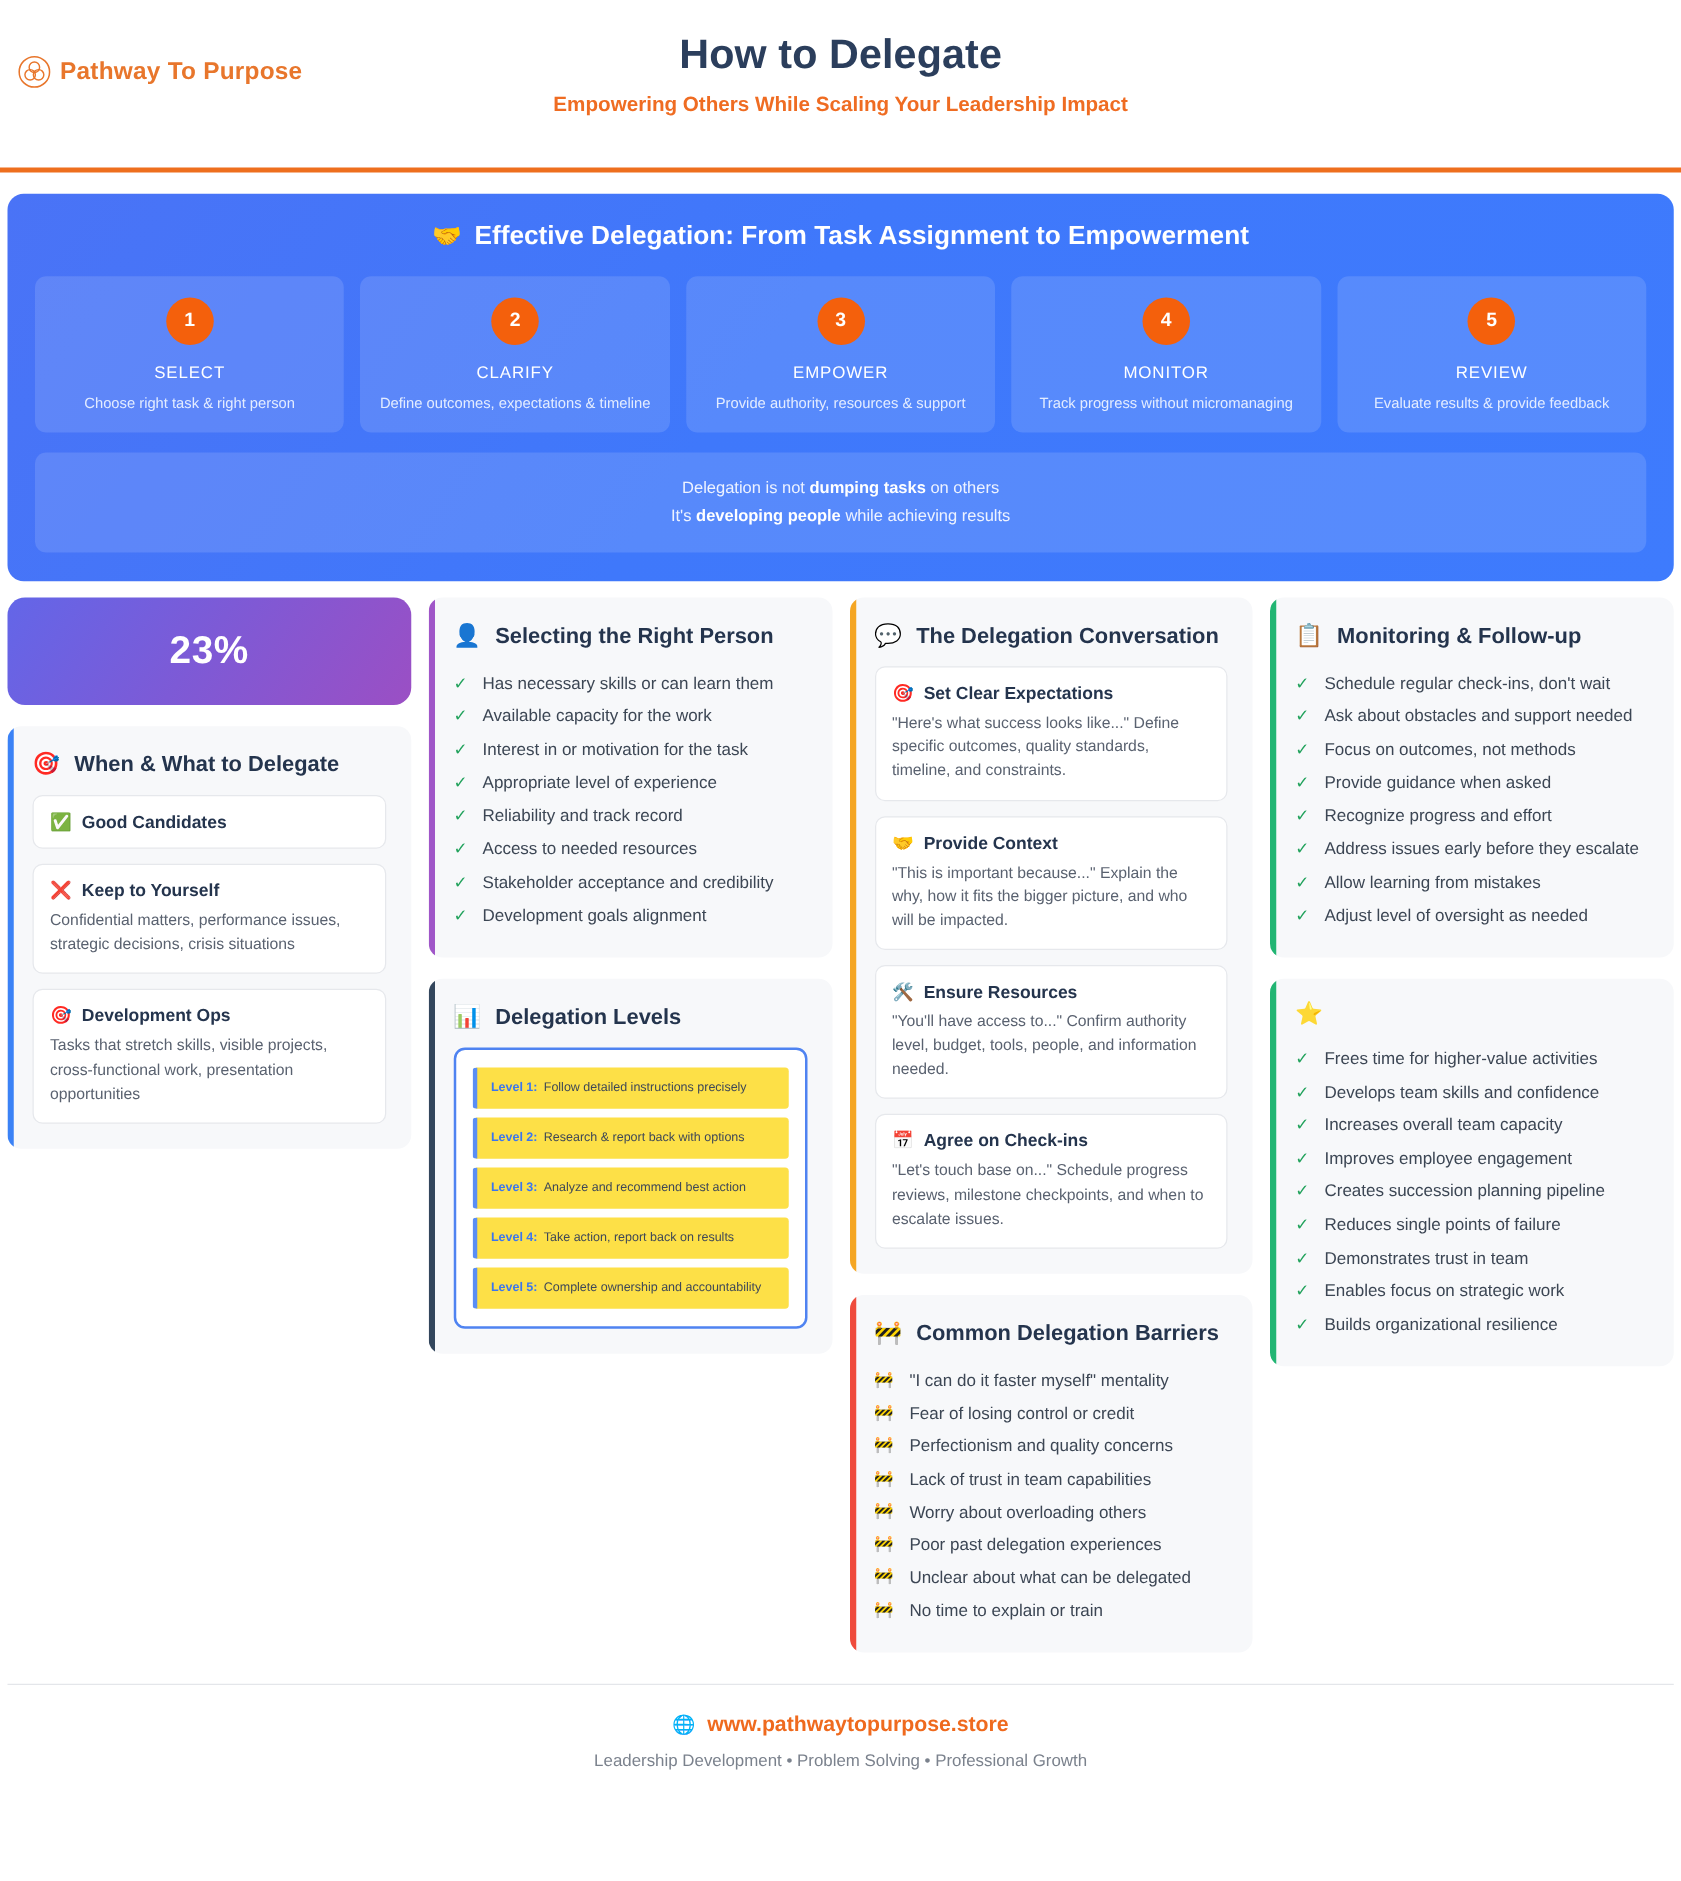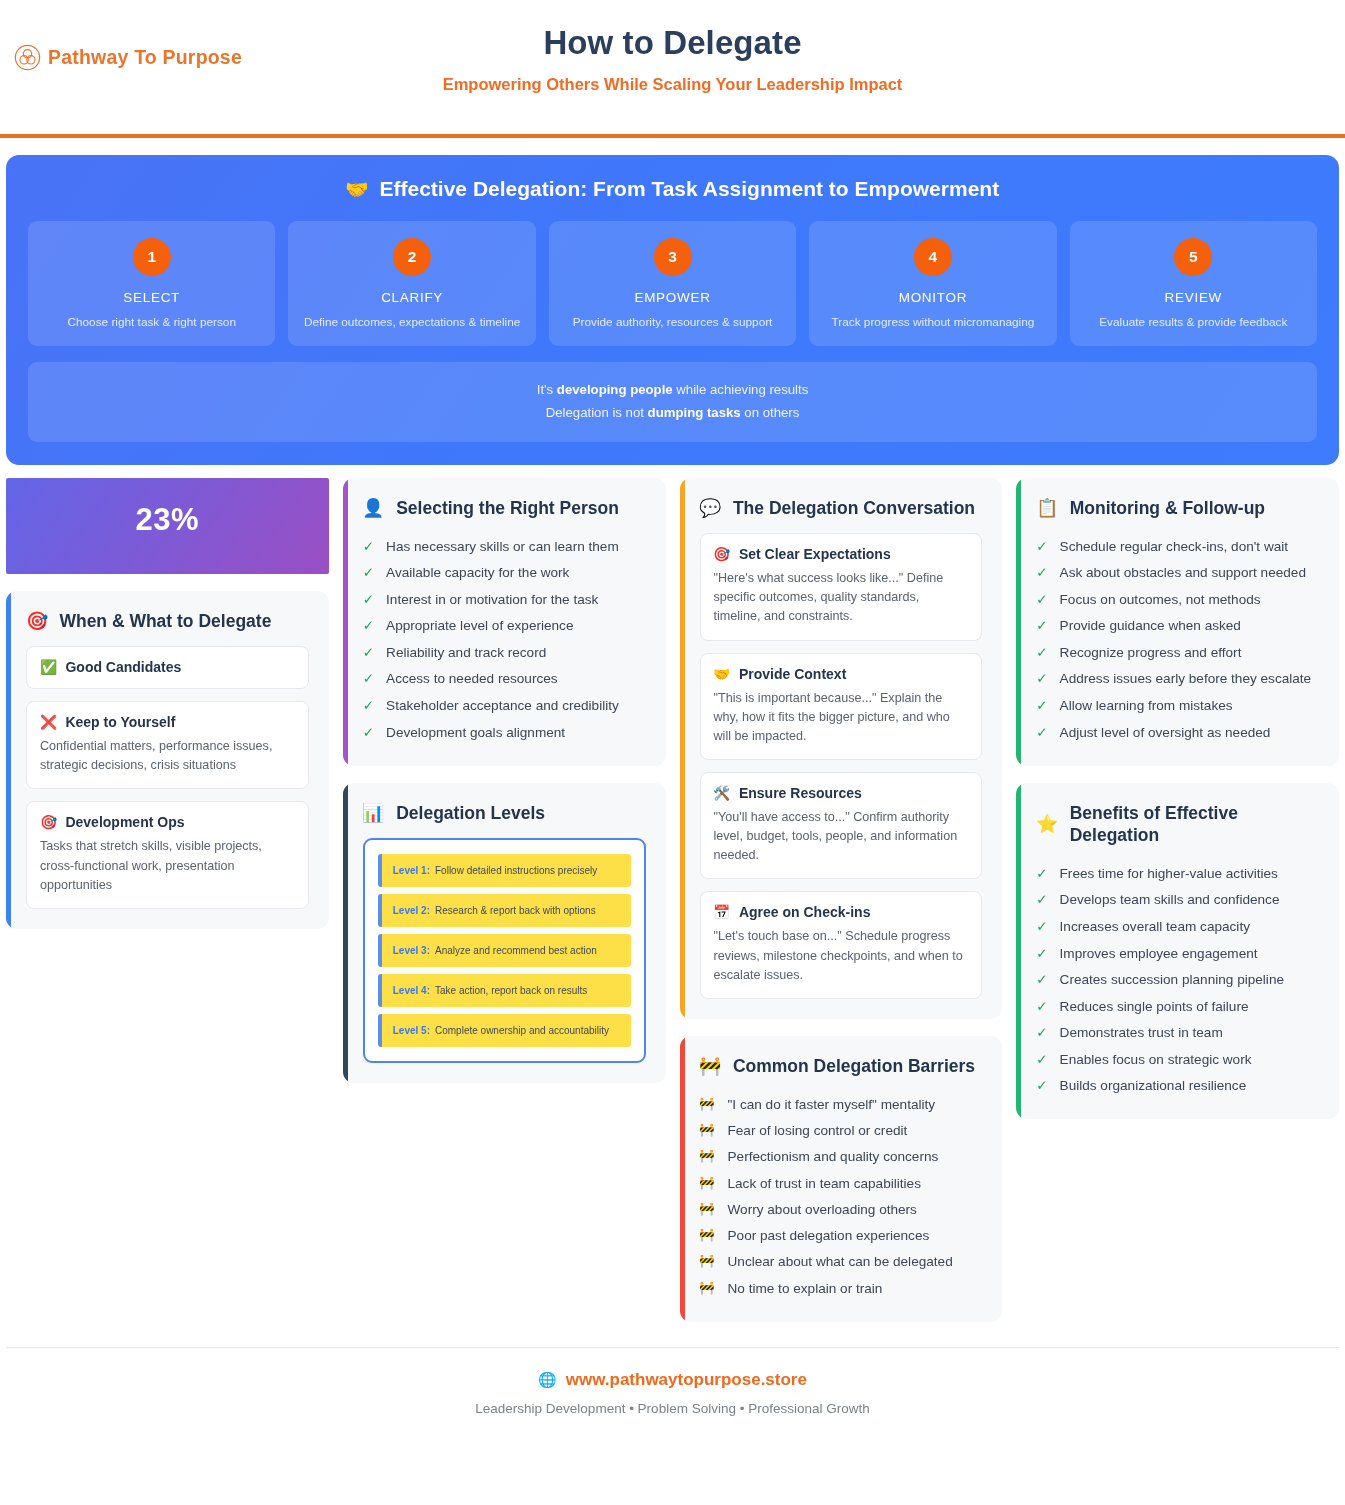--- a/index.html
+++ b/index.html
@@ -48,21 +48,21 @@
     background: #f7f8fa; border-radius: 11px; padding: 19px 20px 20px 20px; position: relative; overflow: hidden;
   }
   .card::before { content:""; position: absolute; left: 0; top: 0; bottom: 0; width: 5px; border-radius: 11px 0 0 11px; background: var(--accent, #3b82f6); }
   .card-head { display: flex; align-items: center; gap: 11px; margin-bottom: 14px; }
   .card-head .ico { font-size: 18px; line-height: 1; flex: 0 0 auto; }
   .card-title { font-size: 17.5px; font-weight: 700; color: #24344d; line-height: 1.28; }
 
   
   .stat {
     background: linear-gradient(125deg,#6366e8 0%,#7d5ad6 48%,#9b4fc4 100%);
-    border-radius: 2px; padding: 24px 20px 36px; text-align: center; color: #fff;
+    border-radius: 14px; padding: 24px 20px 26px; text-align: center; color: #fff;
   }
   .stat-num { font-size: 31px; font-weight: 700; letter-spacing: .5px; }
   .stat-label { margin-top: 15px; font-size: 13.2px; line-height: 1.58; color: #f0ecfb; }
 
   
   .sub { background:#fff; border: 1px solid #e6e8ec; border-radius: 8px; padding: 12px 13px 13px; }
   .sub + .sub { margin-top: 12px; }
   .sub-head { display:flex; align-items:center; gap: 8px; font-size: 14px; font-weight: 700; color: #24344d; }
   .sub-head .ico { font-size: 14px; line-height:1; }
   .sub-body { margin-top: 7px; font-size: 12.6px; line-height: 1.52; color: #5a6270; }
@@ -134,22 +134,22 @@
         <div class="step-name">MONITOR</div>
         <div class="step-desc">Track progress without micromanaging</div>
       </div>
       <div class="step">
         <div class="step-num">5</div>
         <div class="step-name">REVIEW</div>
         <div class="step-desc">Evaluate results &amp; provide feedback</div>
       </div>
     </div>
     <div class="hero-note">
+      <p><span>Delegation is not </span><b>dumping tasks</b><span> on others</span></p>
       <p><span>It's </span><b>developing people</b><span> while achieving results</span></p>
-      <p><span>Delegation is not </span><b>dumping tasks</b><span> on others</span></p>
     </div>
   </div>
 
   <div class="grid">
 
     <div class="col">
       <div class="stat">
         <div class="stat-num">23%</div>
       </div>
 
@@ -354,21 +354,20 @@
           <li>
               <span class="mk">✓</span>
               <span>Adjust level of oversight as needed</span>
             </li>
         </ul>
       </div>
 
       <div class="card" style="--accent:#22b573">
         <div class="card-head">
           <span class="ico">⭐</span>
-          <span class="card-title">Benefits of Effective Delegation</span>
         </div>
         <ul class="checks">
           <li>
               <span class="mk">✓</span>
               <span>Frees time for higher-value activities</span>
             </li>
           <li>
               <span class="mk">✓</span>
               <span>Develops team skills and confidence</span>
             </li>

